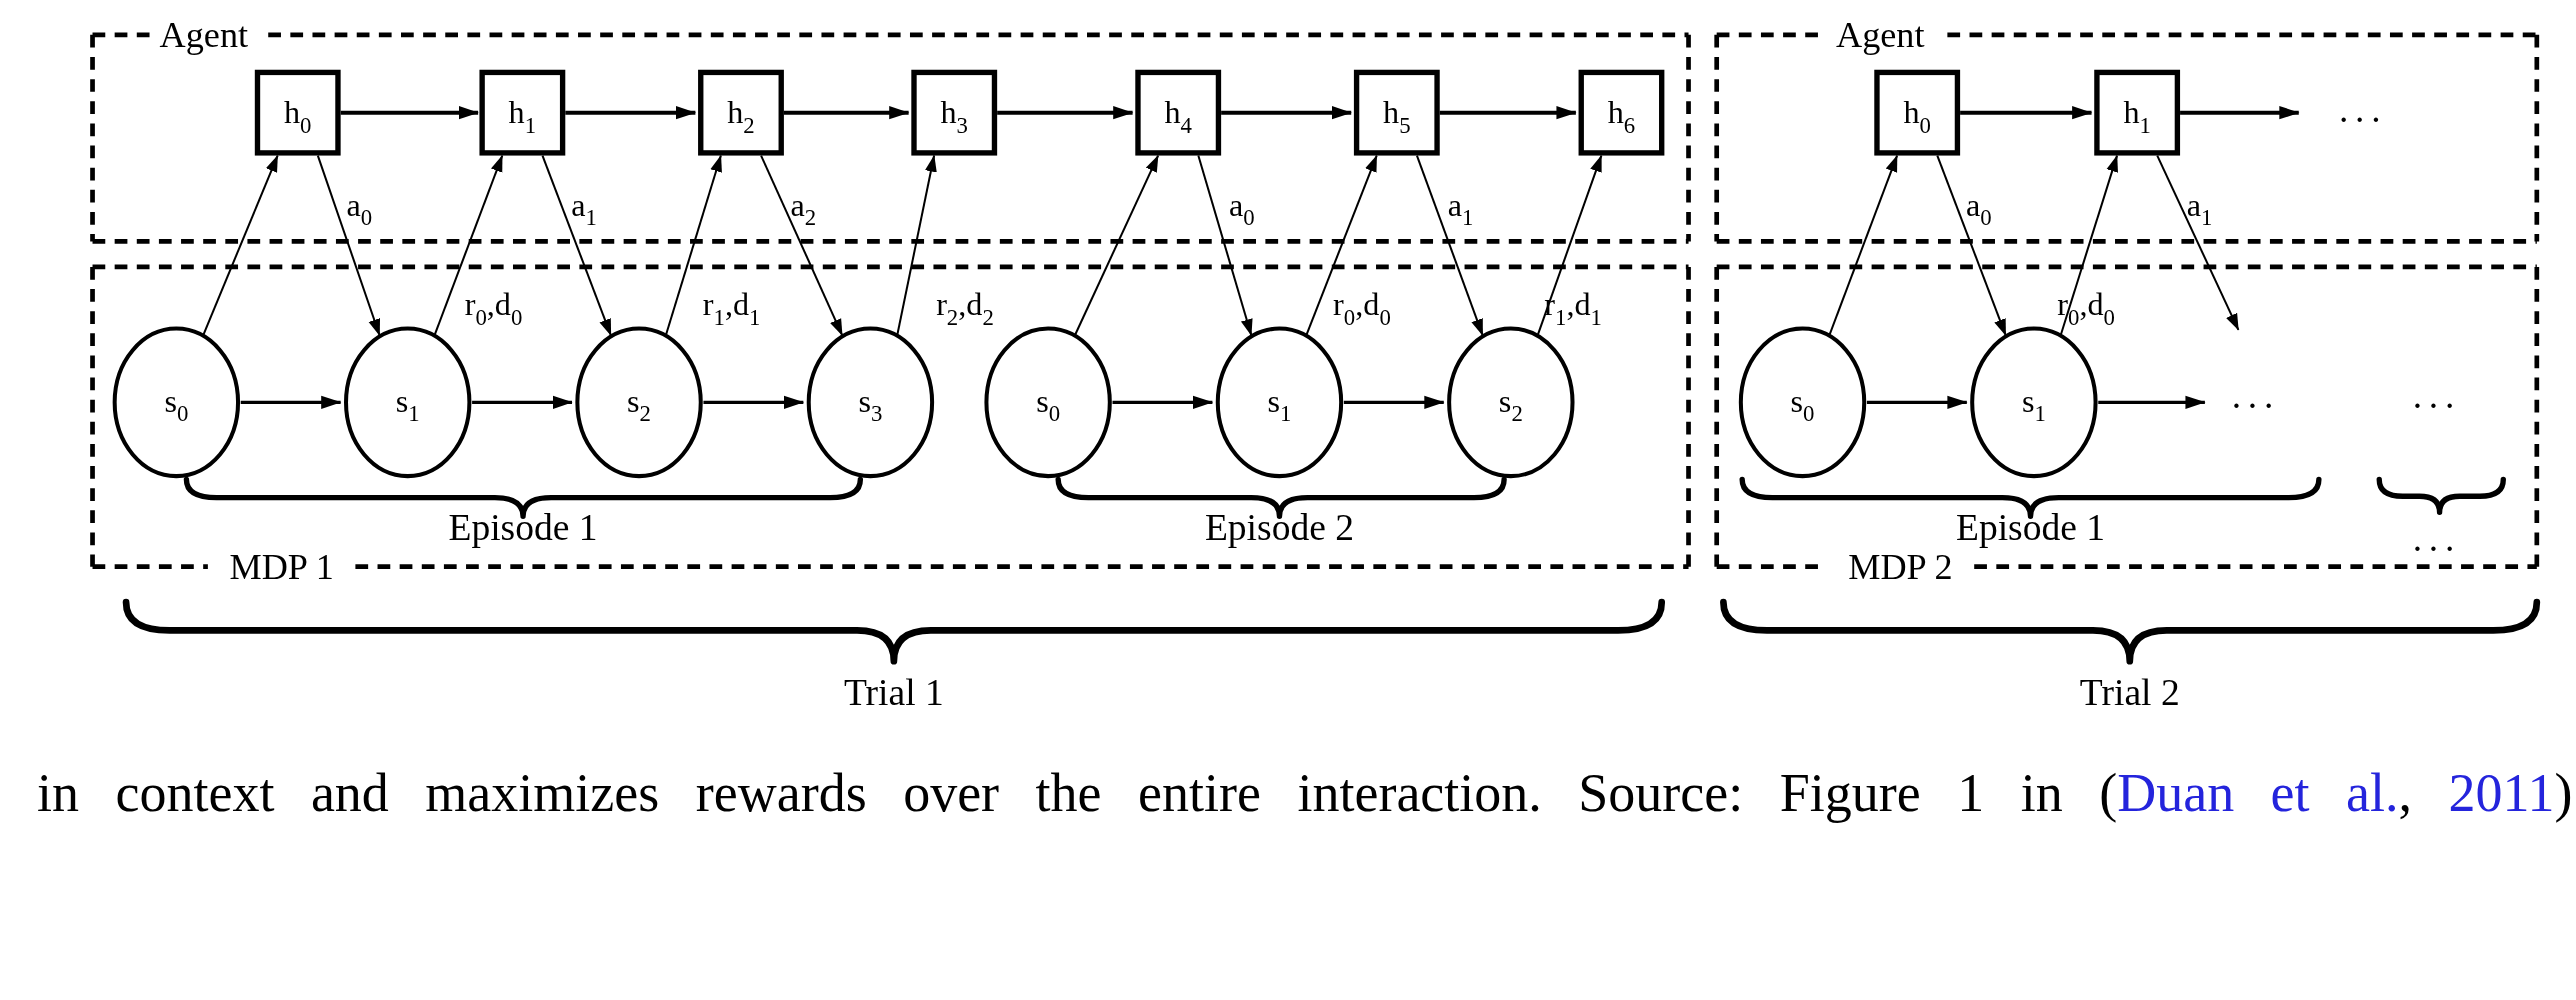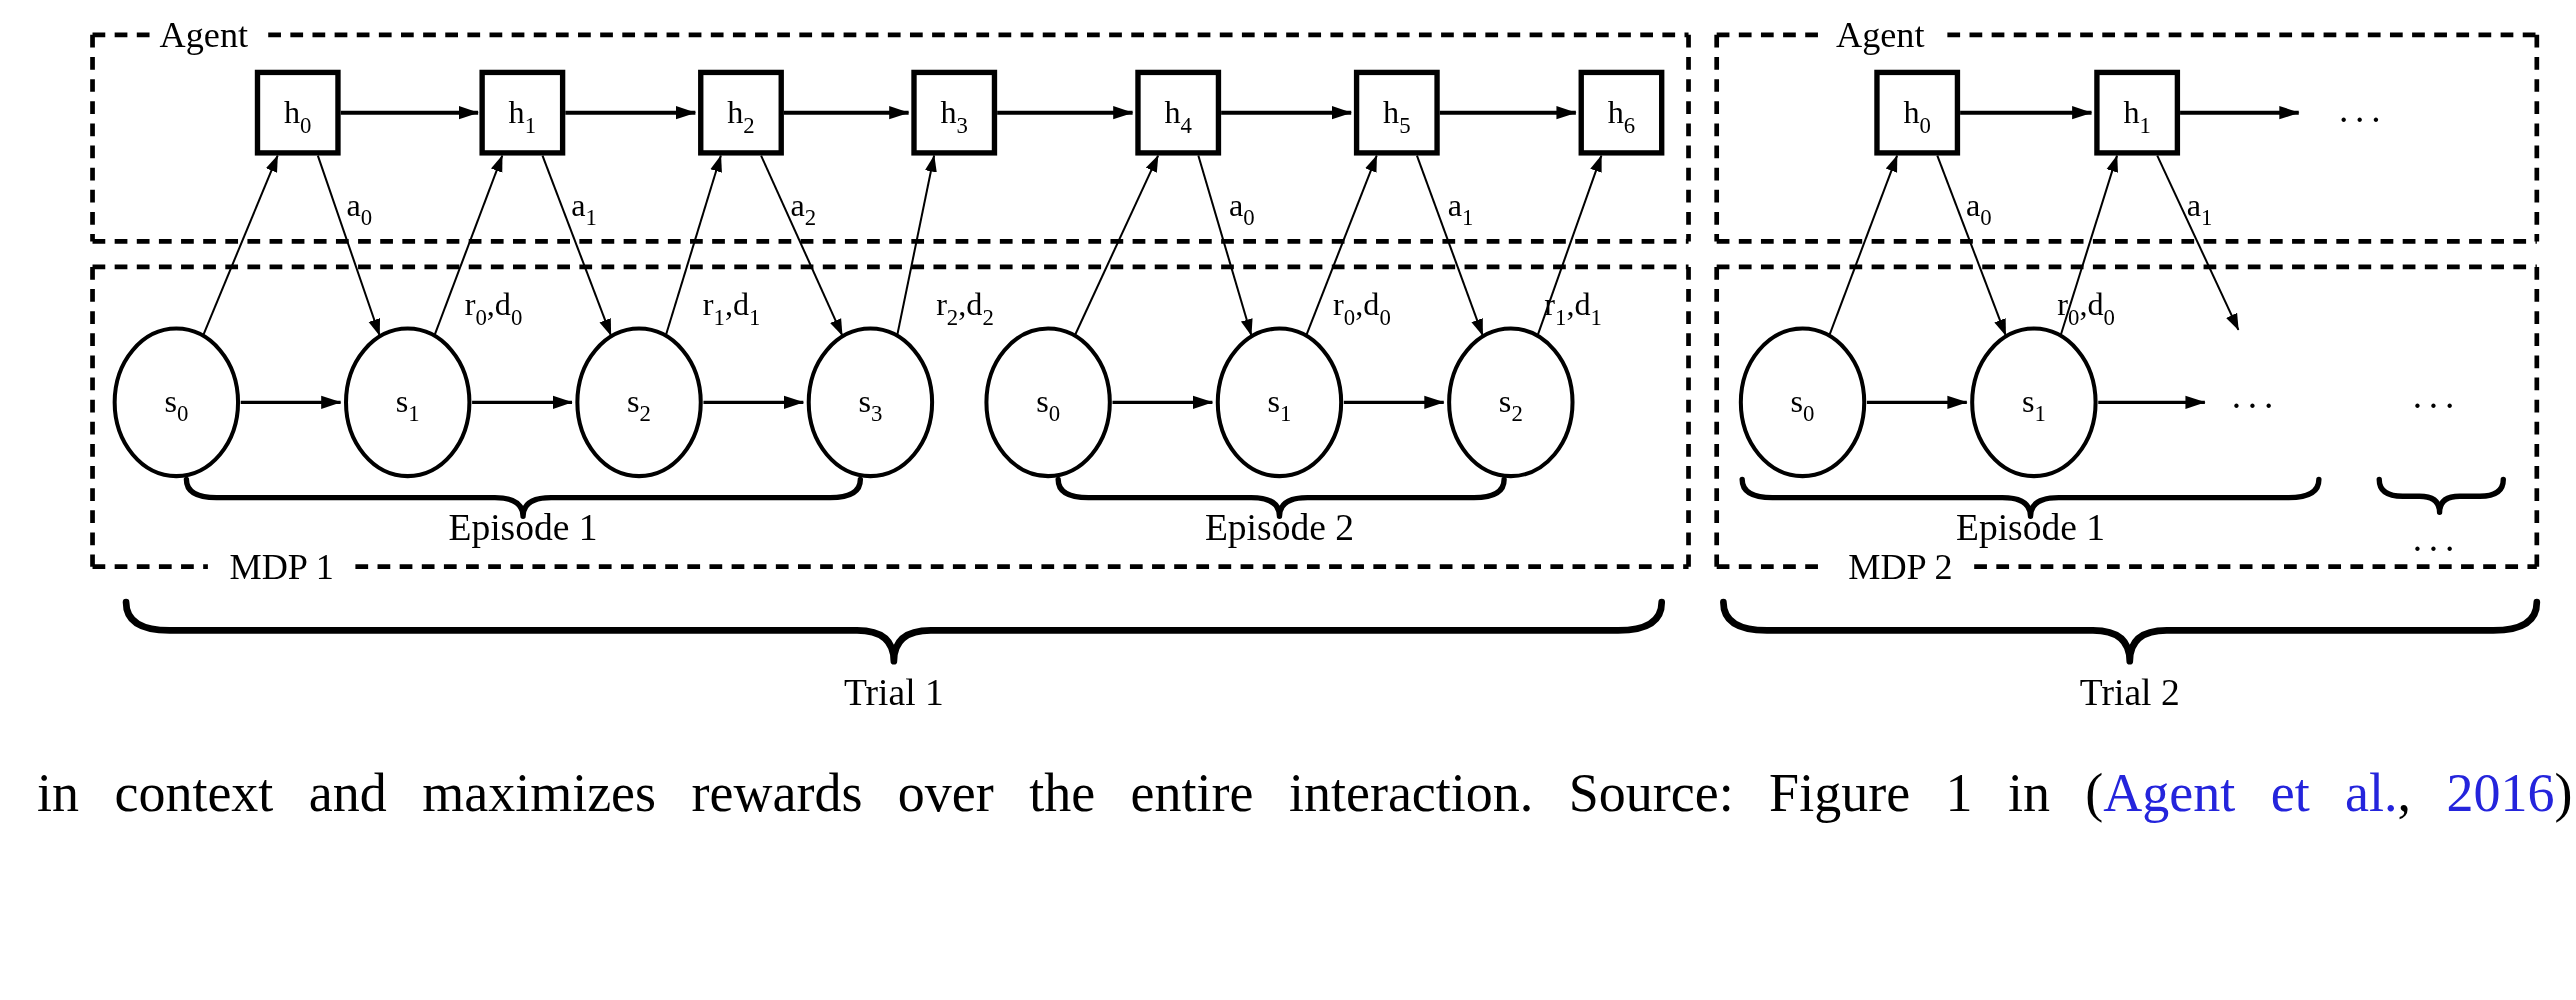--- a/index.html
+++ b/index.html
@@ -200,17 +200,17 @@
 
     <path class="braceBig" d="M 150,898 Q 150,940 215,940 L 1240,940 Q 1295,940 1295,986 Q 1295,940 1350,940 L 2375,940 Q 2440,940 2440,898"></path>
     <text class="t-brace" x="1295" y="1052" text-anchor="middle">Trial 1</text>
 
     <path class="braceBig" d="M 2532,898 Q 2532,940 2597,940 L 3083,940 Q 3138,940 3138,986 Q 3138,940 3193,940 L 3680,940 Q 3745,940 3745,898"></path>
     <text class="t-brace" x="3138" y="1052" text-anchor="middle">Trial 2</text>
   </g>
 </svg>
 
 <div class="caption">
-  <div class="cap-line"><span>in context and maximizes rewards over the entire interaction. Source: Figure 1 in (</span><a class="cite" style="color: rgb(36, 36, 220);">Agent et al.</a><span>, </span><a class="cite" style="color: rgb(36, 36, 220);">2016</a><span>).</span></div>
+  <div class="cap-line"><span>in context and maximizes rewards over the entire interaction. Source: Figure 1 in (</span><a class="cite" style="color: rgb(36, 36, 220);">Duan et al.</a><span>, </span><a class="cite" style="color: rgb(36, 36, 220);">2011</a><span>).</span></div>
 </div>
 
 </div>
 
 
 </body></html>

